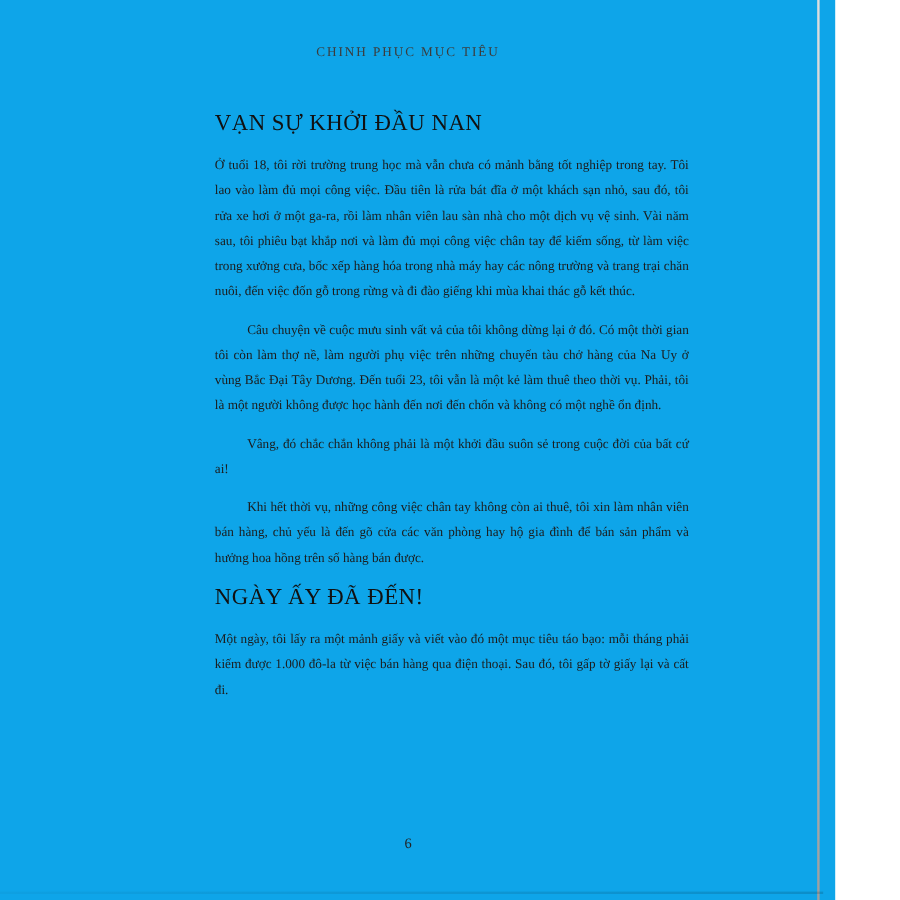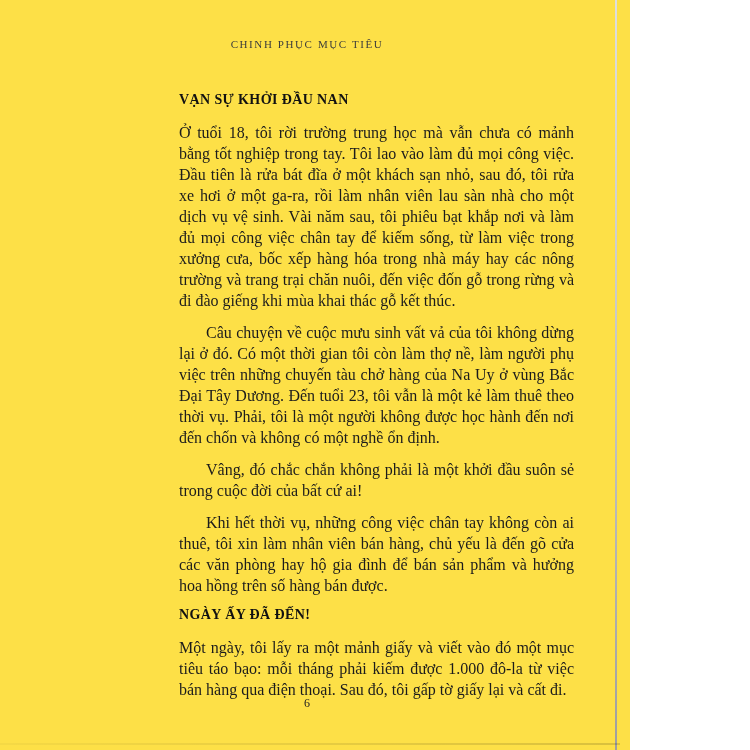--- a/index.html
+++ b/index.html
@@ -2,23 +2,23 @@
 <html><head>
 <meta charset="utf-8">
 <style>
   html, body {
     margin: 0;
     padding: 0;
     background: #ffffff;
   }
   .book-page {
     position: relative;
-    width: 630px;
+    width: 696px;
     height: 750px;
-    background: #fde047;
+    background: #0ea5e9;
     overflow: hidden;
     font-family: "Liberation Serif", "DejaVu Serif", serif;
     color: #1c1c1c;
   }
   .running-header {
     position: absolute;
     top: 38px;
     left: 0;
     right: 16px;
     text-align: center;
@@ -26,30 +26,30 @@
     letter-spacing: 1.6px;
     color: #3c3c3c;
   }
   .text-block {
     position: absolute;
     top: 92px;
     left: 179px;
     width: 395px;
   }
   .section-heading {
-    font-size: 14px;
-    font-weight: bold;
+    font-size: 19px;
+    font-weight: normal;
     letter-spacing: 0.4px;
     margin: 0 0 14px 0;
     color: #111111;
   }
   .section-heading.second {
   }
   .para {
-    font-size: 16px;
+    font-size: 11px;
     line-height: 21px;
     text-align: justify;
     margin: 0 0 11px 0;
     text-indent: 27px;
     color: #1c1c1c;
   }
   .para.no-indent {
     text-indent: 0;
   }
   .page-number {

